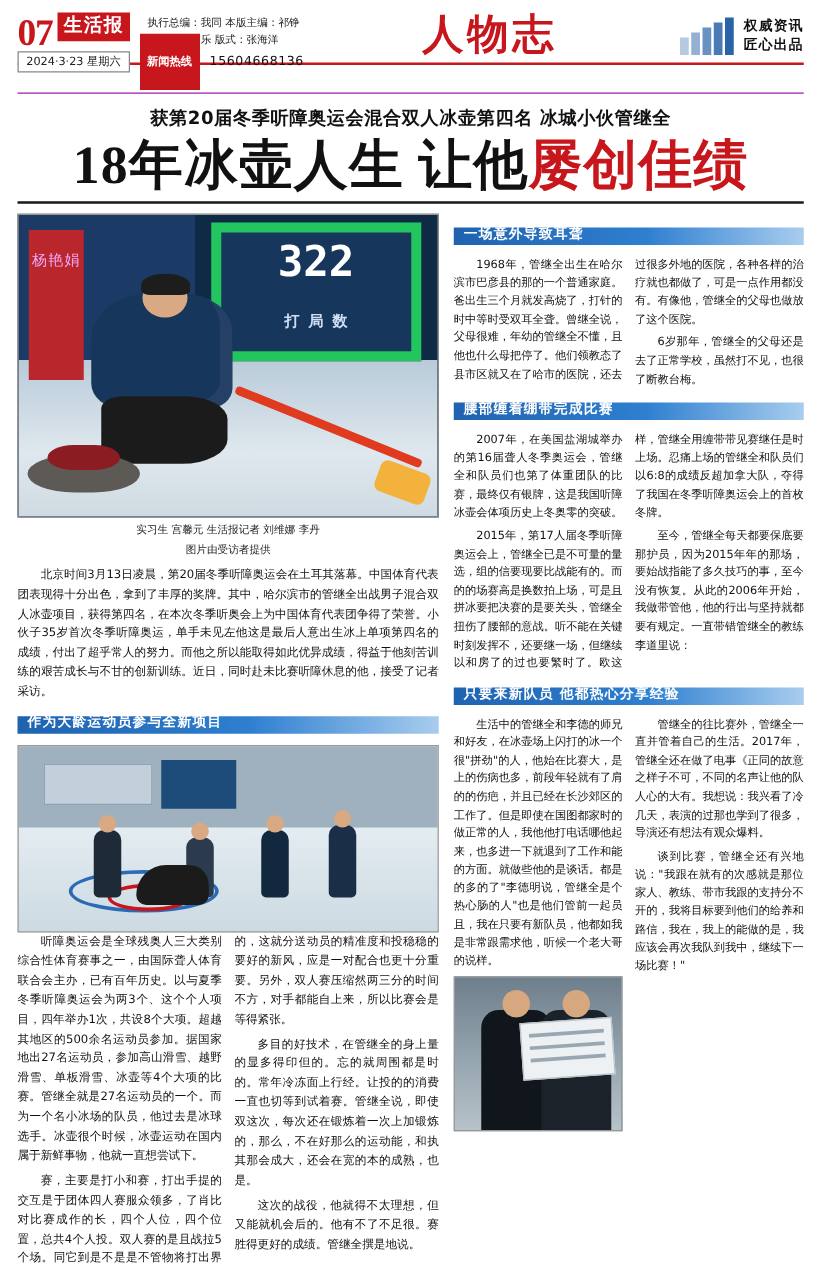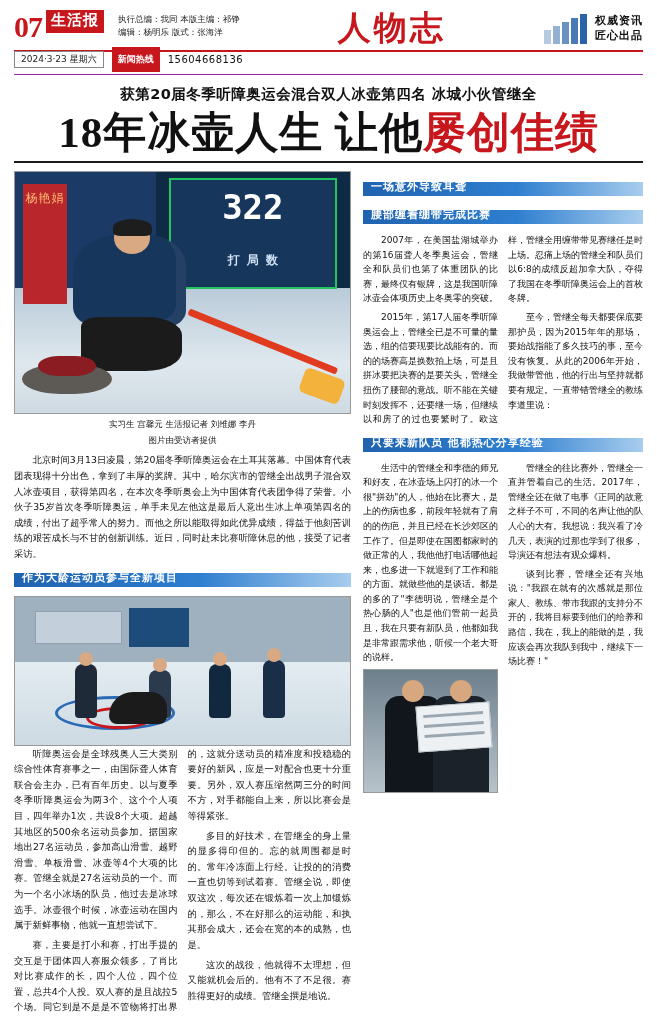--- a/index.html
+++ b/index.html
@@ -74,21 +74,21 @@
   .mast-bottom {
     position:absolute; left:14px; right:14px; bottom: 2px;
     display:flex; align-items:center; gap:8px;
     font-family:"DejaVu Sans", sans-serif; font-size:9px;
   }
   .date-box {
     border:1px solid #888; padding:1px 6px; color:#222; font-size:9px;
     background:#fff;
   }
   .hotline-tag {
-    background:#c8161d; color:#fff; padding:6px 6px; font-size:9px;
+    background:#c8161d; color:#fff; padding:16px 6px; font-size:9px;
     font-weight:bold;
   }
   .hotline-num { color:#111; font-size:10px; letter-spacing:0.5px; }
 
   
   .headline-wrap {
     border-top: 1px solid #a21caf;
     margin: 0 14px;
     padding: 10px 0 6px 0;
     text-align:center;
@@ -189,27 +189,27 @@
   .ph1 .ice {
     position:absolute; left:0; right:0; bottom:0; height:52%;
     background: linear-gradient(#b9cbd9, #dfe8ee 60%, #cfdae2);
   }
   .ph1 .wallA {
     position:absolute; left:0; top:0; width:42%; height:52%;
     background:#1b3b66;
   }
   .ph1 .bannerRed {
     position:absolute; left:8px; top:12px; width:44px; height:120px;
-    background:#b9262c; color:#fdba74; font-size:12px; line-height:1.15;
-    text-align:center; padding-top:8px; font-family:"DejaVu Sans",sans-serif;
+    background:#b9262c; color:#f0abfc; font-size:12px; line-height:1.15;
+    text-align:center; padding-top:18px; font-family:"DejaVu Sans",sans-serif;
     letter-spacing:1px;
   }
   .ph1 .scoreboard {
     position:absolute; right:4%; top:6px; width:50%; height:46%;
-    background:#17365c; border:2px solid #22c55e;
+    background:#17365c; border:8px solid #22c55e;
   }
   .ph1 .scoreboard .row {
     display:flex; height:50%; align-items:center; justify-content:space-around;
     color:#fff; font-family:"DejaVu Sans Mono", monospace; font-size:34px; font-weight:bold;
   }
   .ph1 .scoreboard .row2 { font-size:12px; color:#cfe0f5; }
   .ph1 .athlete {
     position:absolute; left:14%; top:22%; width:56%; height:66%;
   }
   .ph1 .torso {
@@ -422,20 +422,24 @@
 
     </div>
 
     <div class="col-right">
 
       <div class="subhead-bar subhead-right">
         <div class="bar"></div>
         <div class="txt">一场意外导致耳聋</div>
       </div>
 
+      <div class="twocol">
+        <div class="body-text">1968年，管继全出生在哈尔滨市巴彦县的那的一个普通家庭。爸出生三个月就发高烧了，打针的时中等时受双耳全聋。曾继全说，父母很难，年幼的管继全不懂，且他也什么母把停了。他们领教态了县市区就又在了哈市的医院，还去过很多外地的医院，各种各样的治疗就也都做了，可是一点作用都没有。有像他，管继全的父母也做放了这个医院。</div>
+        <div class="body-text">6岁那年，管继全的父母还是去了正常学校，虽然打不见，也很了断教台梅。</div>
+      </div>
 
       <div class="subhead-bar subhead-right">
         <div class="bar"></div>
         <div class="txt">腰部缠着绷带完成比赛</div>
       </div>
 
       <div class="twocol">
         <div class="body-text">2007年，在美国盐湖城举办的第16届聋人冬季奥运会，管继全和队员们也第了体重团队的比赛，最终仅有银牌，这是我国听障冰壶会体项历史上冬奥零的突破。</div>
         <div class="body-text">2015年，第17人届冬季听障奥运会上，管继全已是不可量的量选，组的信要现要比战能有的。而的的场赛高是换数拍上场，可是且拼冰要把决赛的是要关头，管继全扭伤了腰部的意战。听不能在关键时刻发挥不，还要继一场，但继续以和房了的过也要繁时了。欧这样，管继全用缠带带见赛继任是时上场。忍痛上场的管继全和队员们以6:8的成绩反超加拿大队，夺得了我国在冬季听障奥运会上的首枚冬牌。</div>
         <div class="body-text">至今，管继全每天都要保底要那护员，因为2015年年的那场，要始战指能了多久技巧的事，至今没有恢复。从此的2006年开始，我做带管他，他的行出与坚持就都要有规定。一直带错管继全的教练李道里说：</div>

